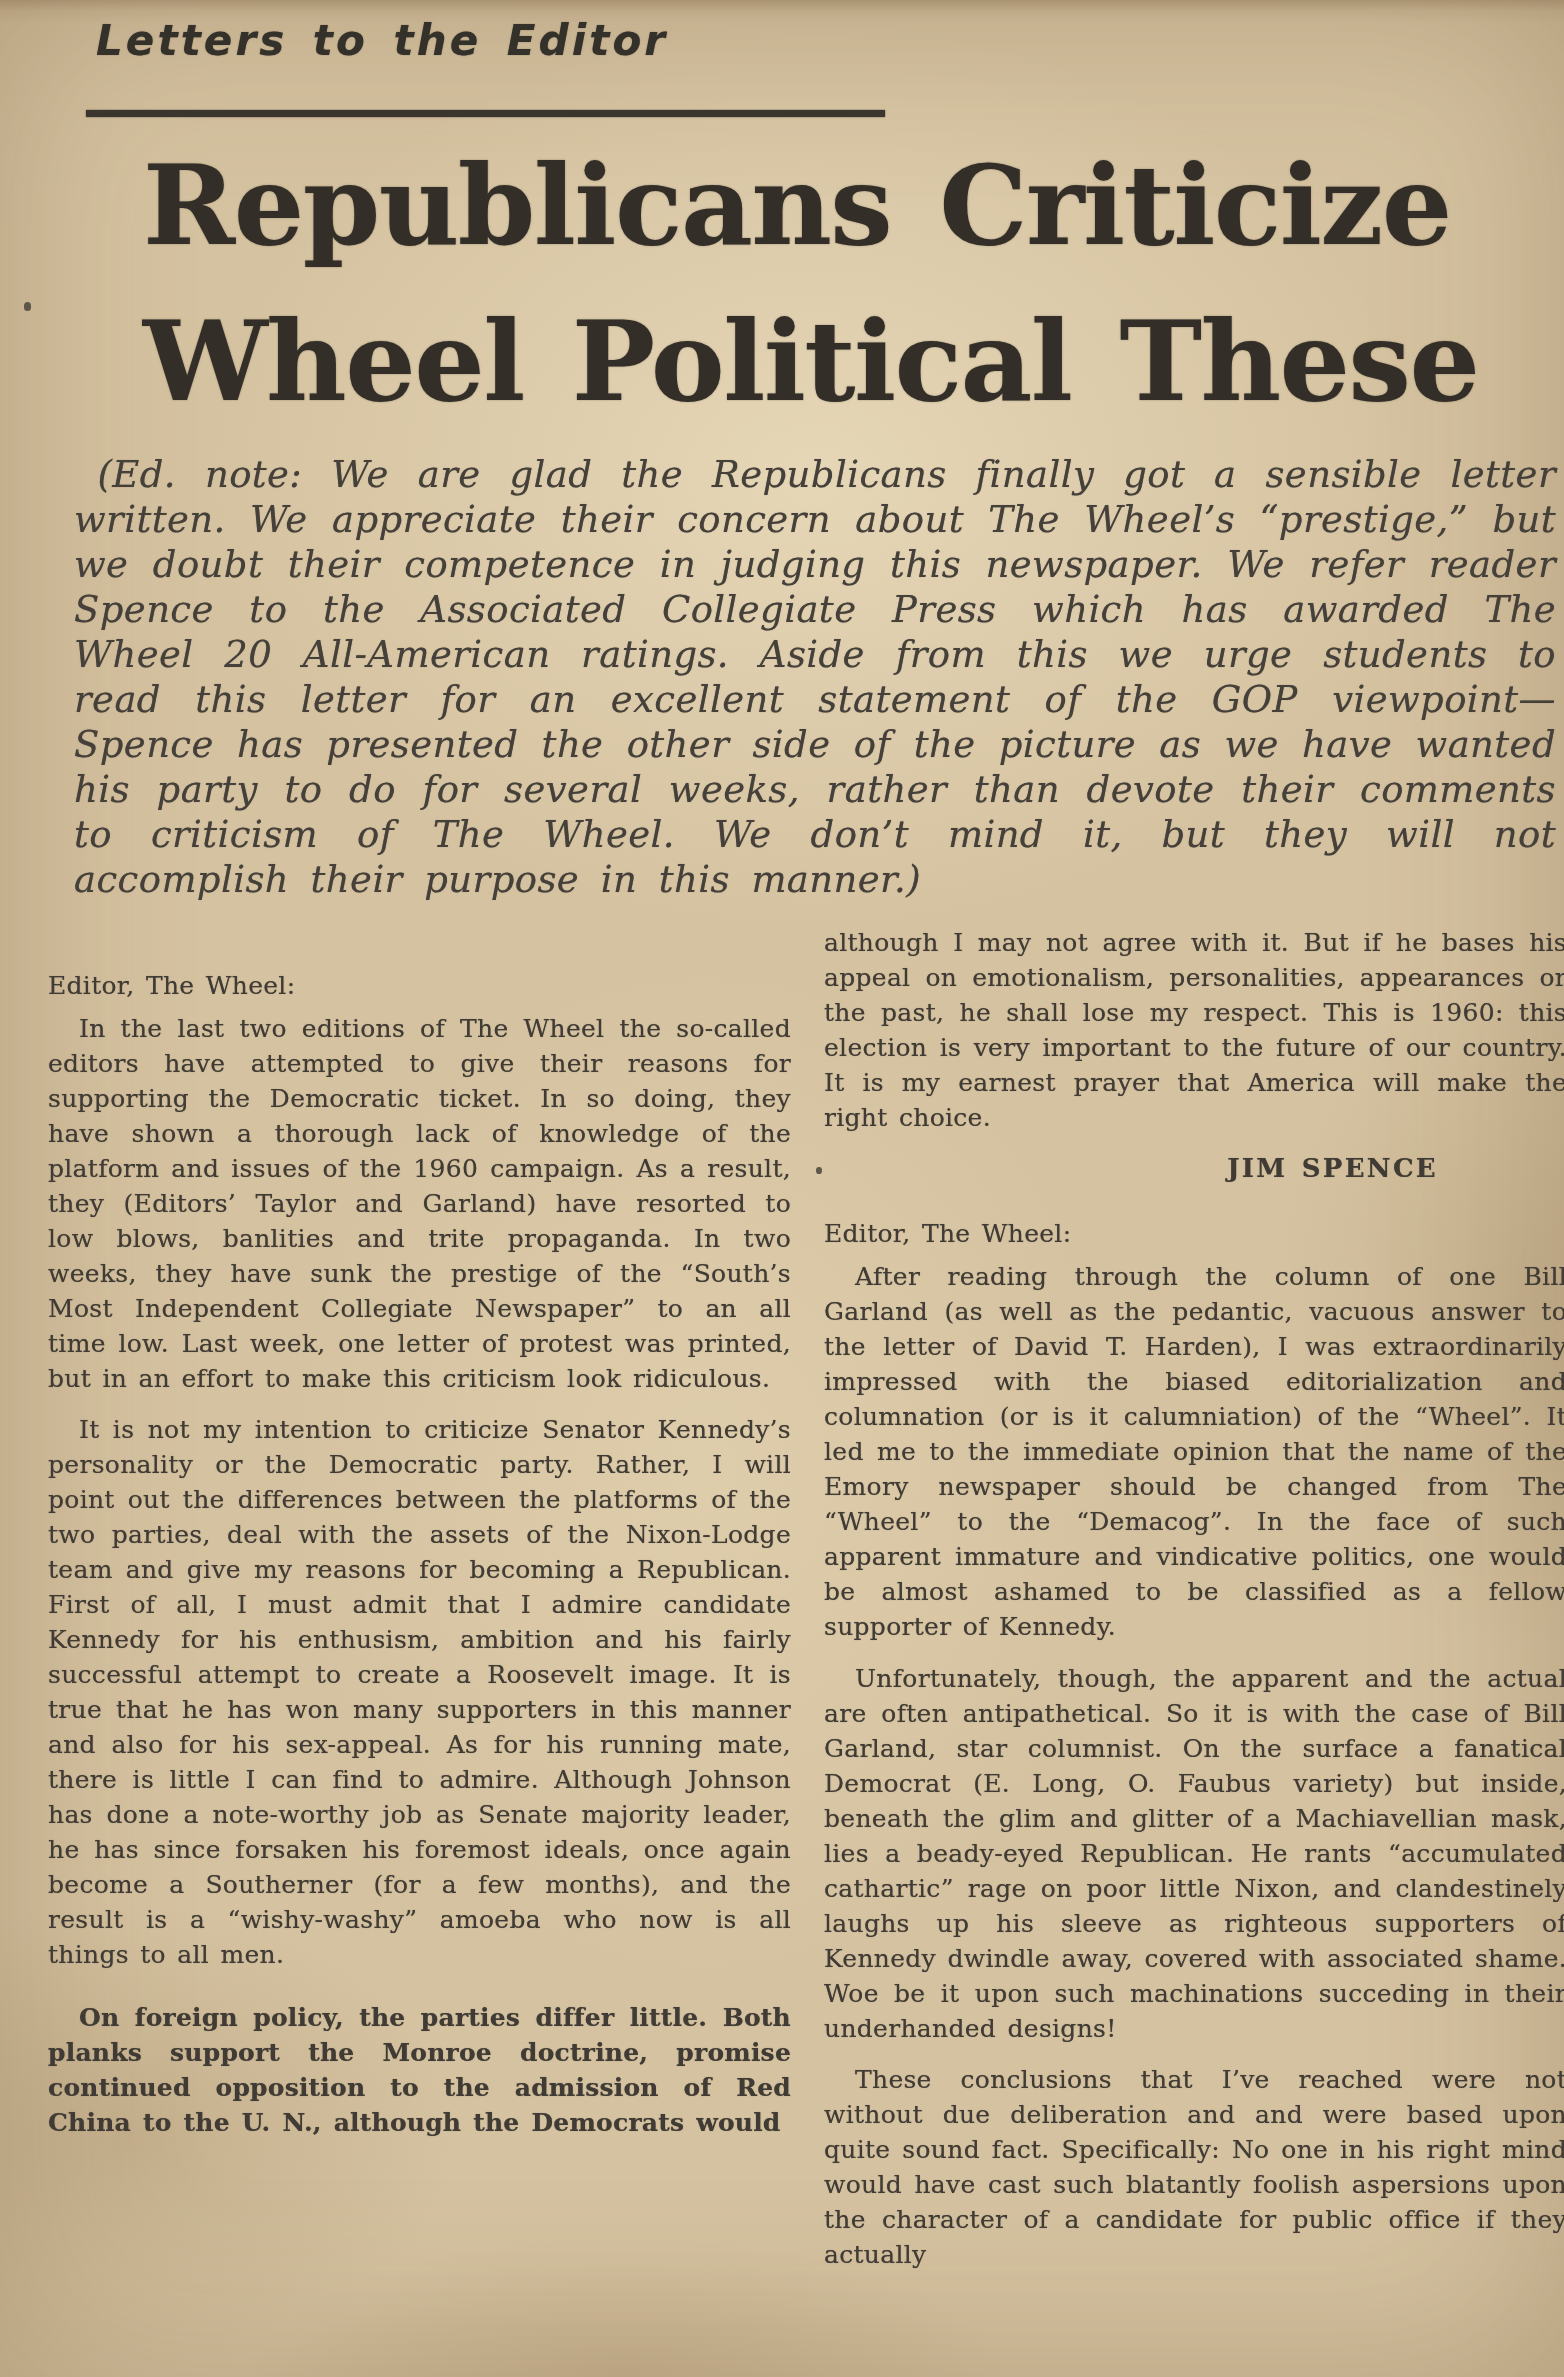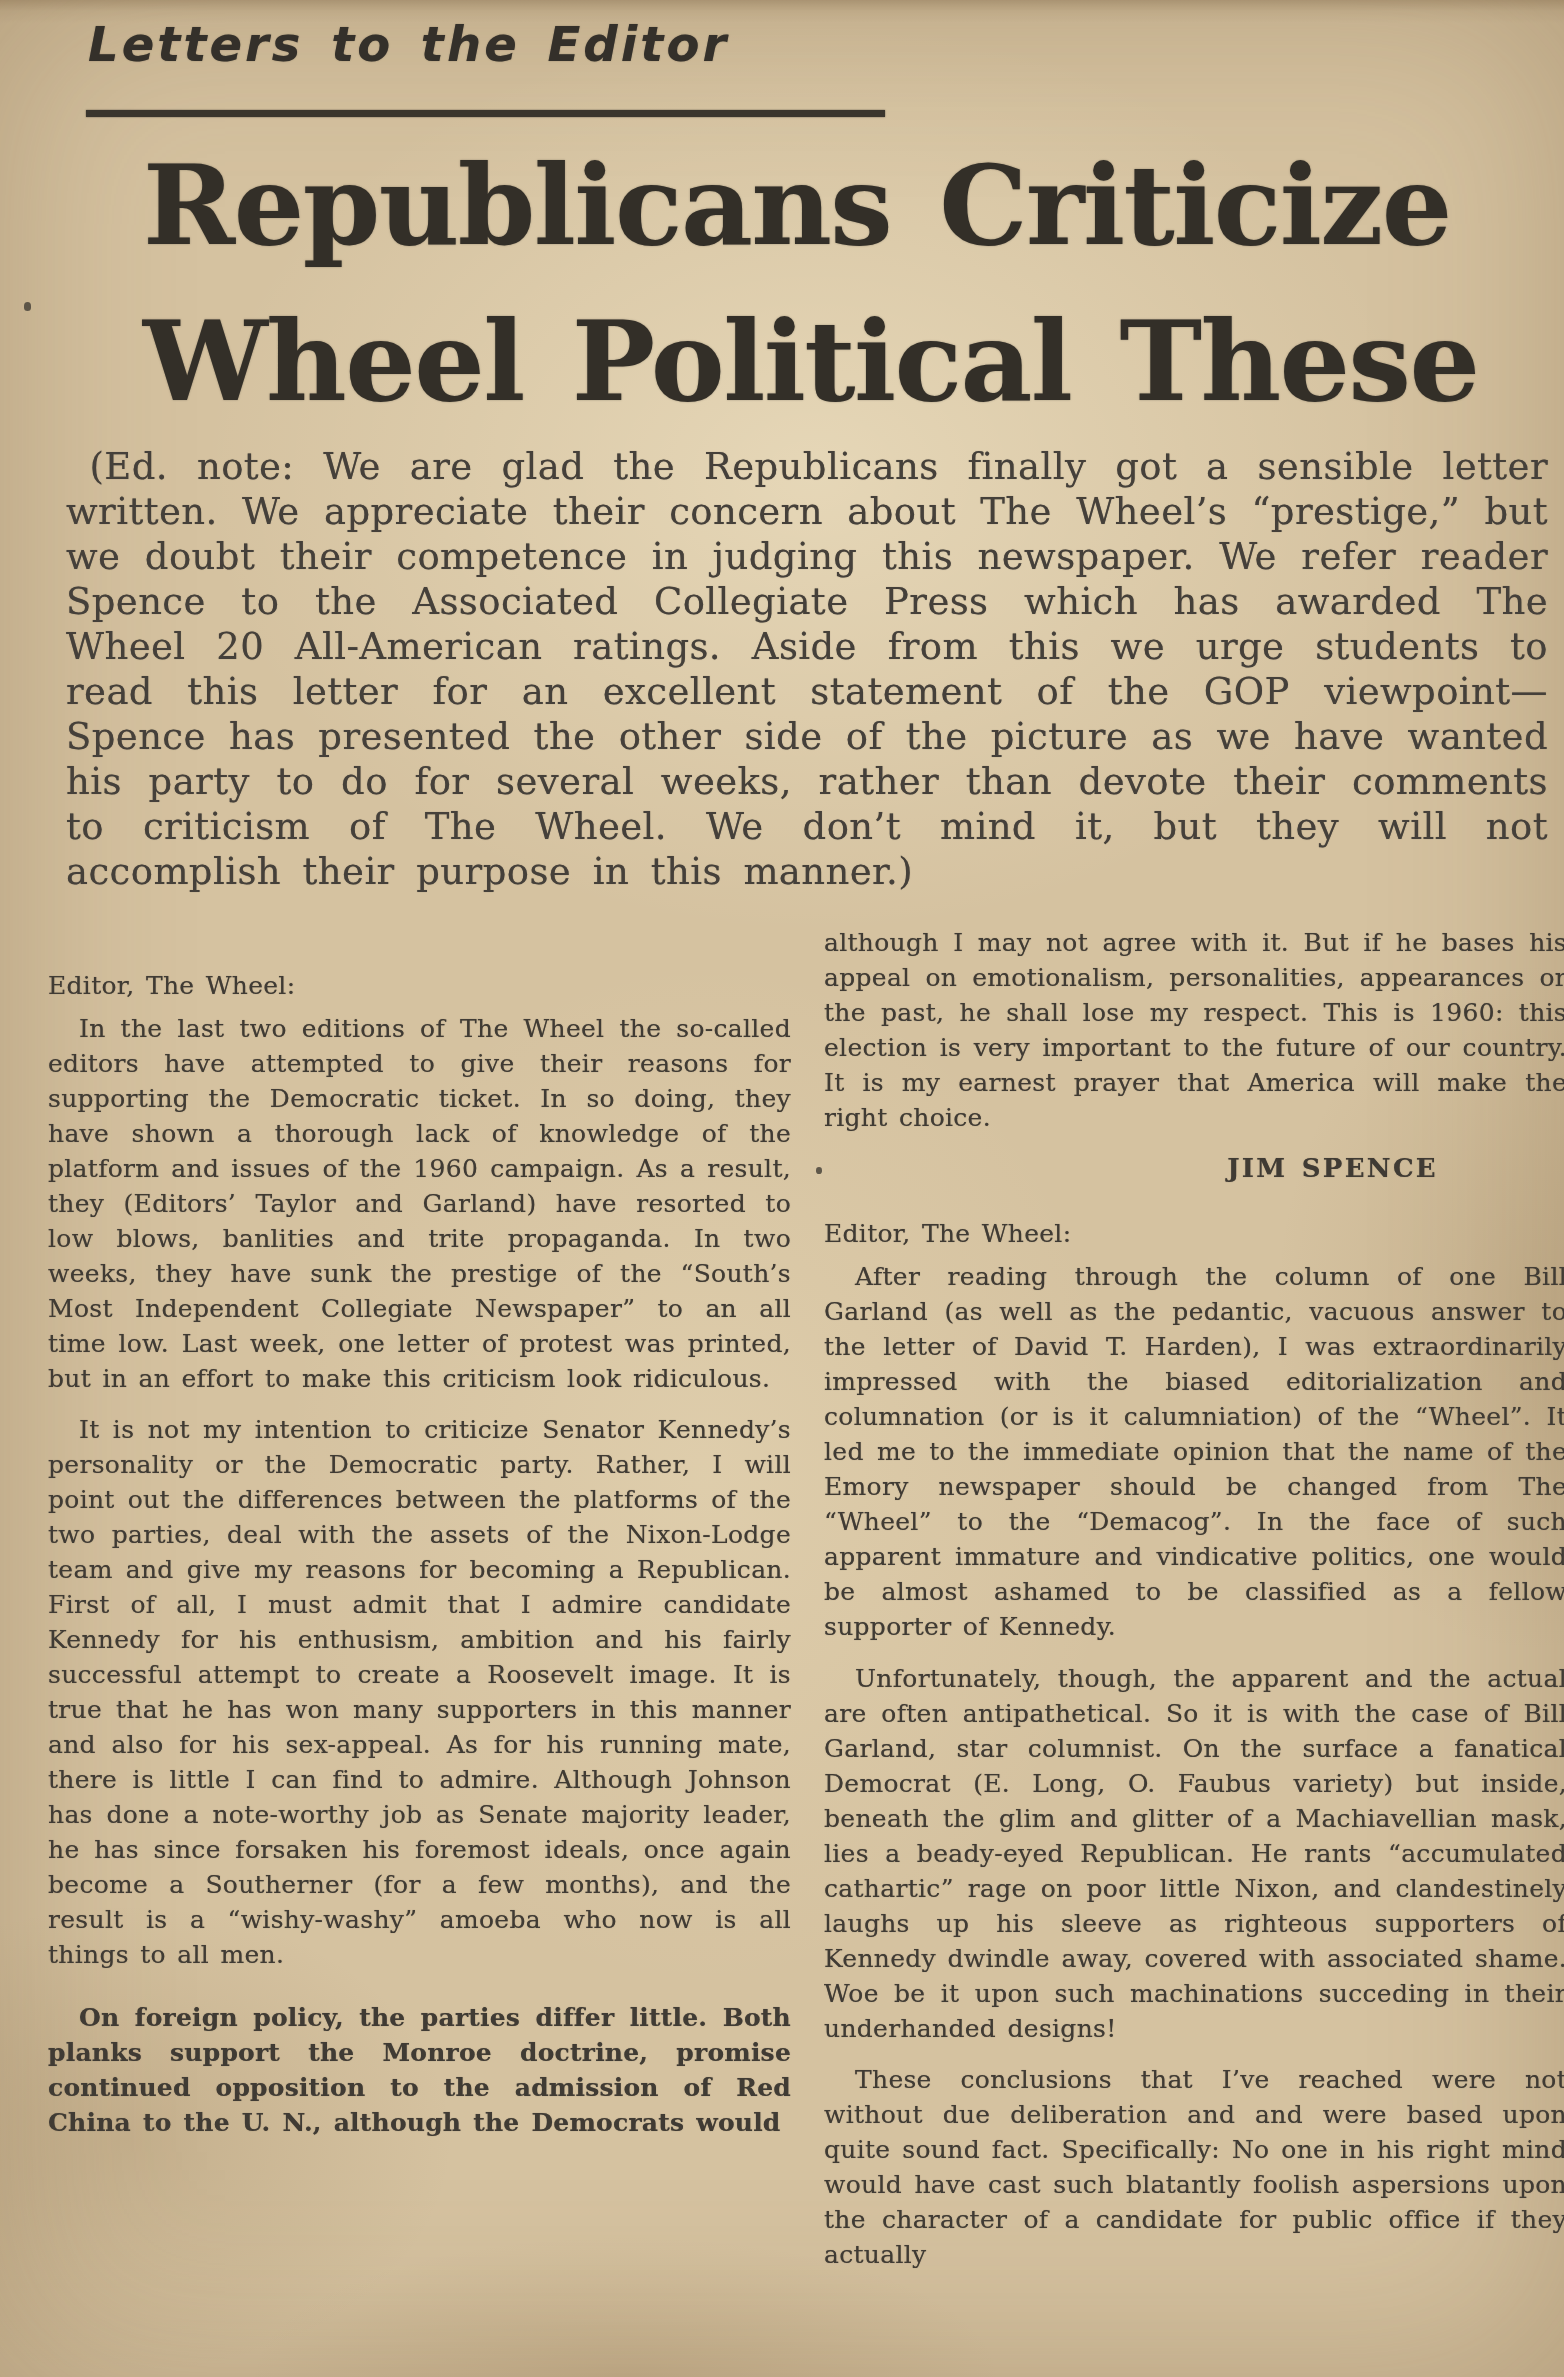--- a/index.html
+++ b/index.html
@@ -17,24 +17,24 @@
     background-image:
       radial-gradient(ellipse 938px 704px at 52% 20%, rgba(255,246,218,0.40), rgba(255,246,218,0) 65%),
       radial-gradient(ellipse 704px 860px at 45% 62%, rgba(250,238,205,0.25), rgba(250,238,205,0) 60%),
       radial-gradient(ellipse 547px 391px at 8% 90%, rgba(130,102,64,0.20), rgba(130,102,64,0) 60%),
       radial-gradient(ellipse 469px 626px at 98% 55%, rgba(140,112,72,0.18), rgba(140,112,72,0) 55%),
       radial-gradient(ellipse 626px 235px at 40% 100%, rgba(135,105,65,0.16), rgba(135,105,65,0) 60%),
       linear-gradient(180deg, rgba(110,84,52,0.30) 0px, rgba(110,84,52,0.08) 11px, rgba(110,84,52,0) 23.5px);
     box-shadow: inset 0 0 188px rgba(108,82,48,0.32);
   }
   .masthead {
-    position: absolute; left: 88px; top: 15.6px;
+    position: absolute; left: 96px; top: 15.6px;
     font-family: "DejaVu Sans", sans-serif;
     font-style: italic; font-weight: bold;
-    font-size: 48px; letter-spacing: 3.1px; word-spacing: 7.8px;
+    font-size: 42px; letter-spacing: 3.1px; word-spacing: 7.8px;
     color: #34302a;
     text-shadow: 0 0 1.2px rgba(52,48,42,0.55);
     white-space: nowrap;
   }
   .masthead-rule {
     position: absolute; left: 86px; top: 110px;
     width: 799px; height: 7px;
     background: #3a352d;
     box-shadow: 0 0 1.6px rgba(58,53,45,0.7);
   }
@@ -43,22 +43,23 @@
     width: 1416px;
     font-weight: bold;
     font-size: 111px; line-height: 156px;
     letter-spacing: -1.6px; word-spacing: 11px;
     color: #332f28;
     text-shadow: 0 0 1.6px rgba(51,47,40,0.5);
     white-space: nowrap;
   }
   .hl-line { display: block; }
   .ed-note {
-    position: absolute; left: 66px; top: 444px; margin: 0;
+    position: absolute; left: 66px; top: 444px; margin: 8px;
     width: 1482px;
+    font-style: italic;
     font-size: 37px; line-height: 45px;
     word-spacing: 9.4px; letter-spacing: 0.4px;
     text-align: justify; text-indent: 23.5px;
     color: #45403a;
     text-shadow: 0 0 0.8px rgba(64,59,51,0.6);
   }
   .col {
     position: absolute; width: 743px;
     font-size: 25px; line-height: 35px;
     word-spacing: 3.1px; letter-spacing: 0.3px;

